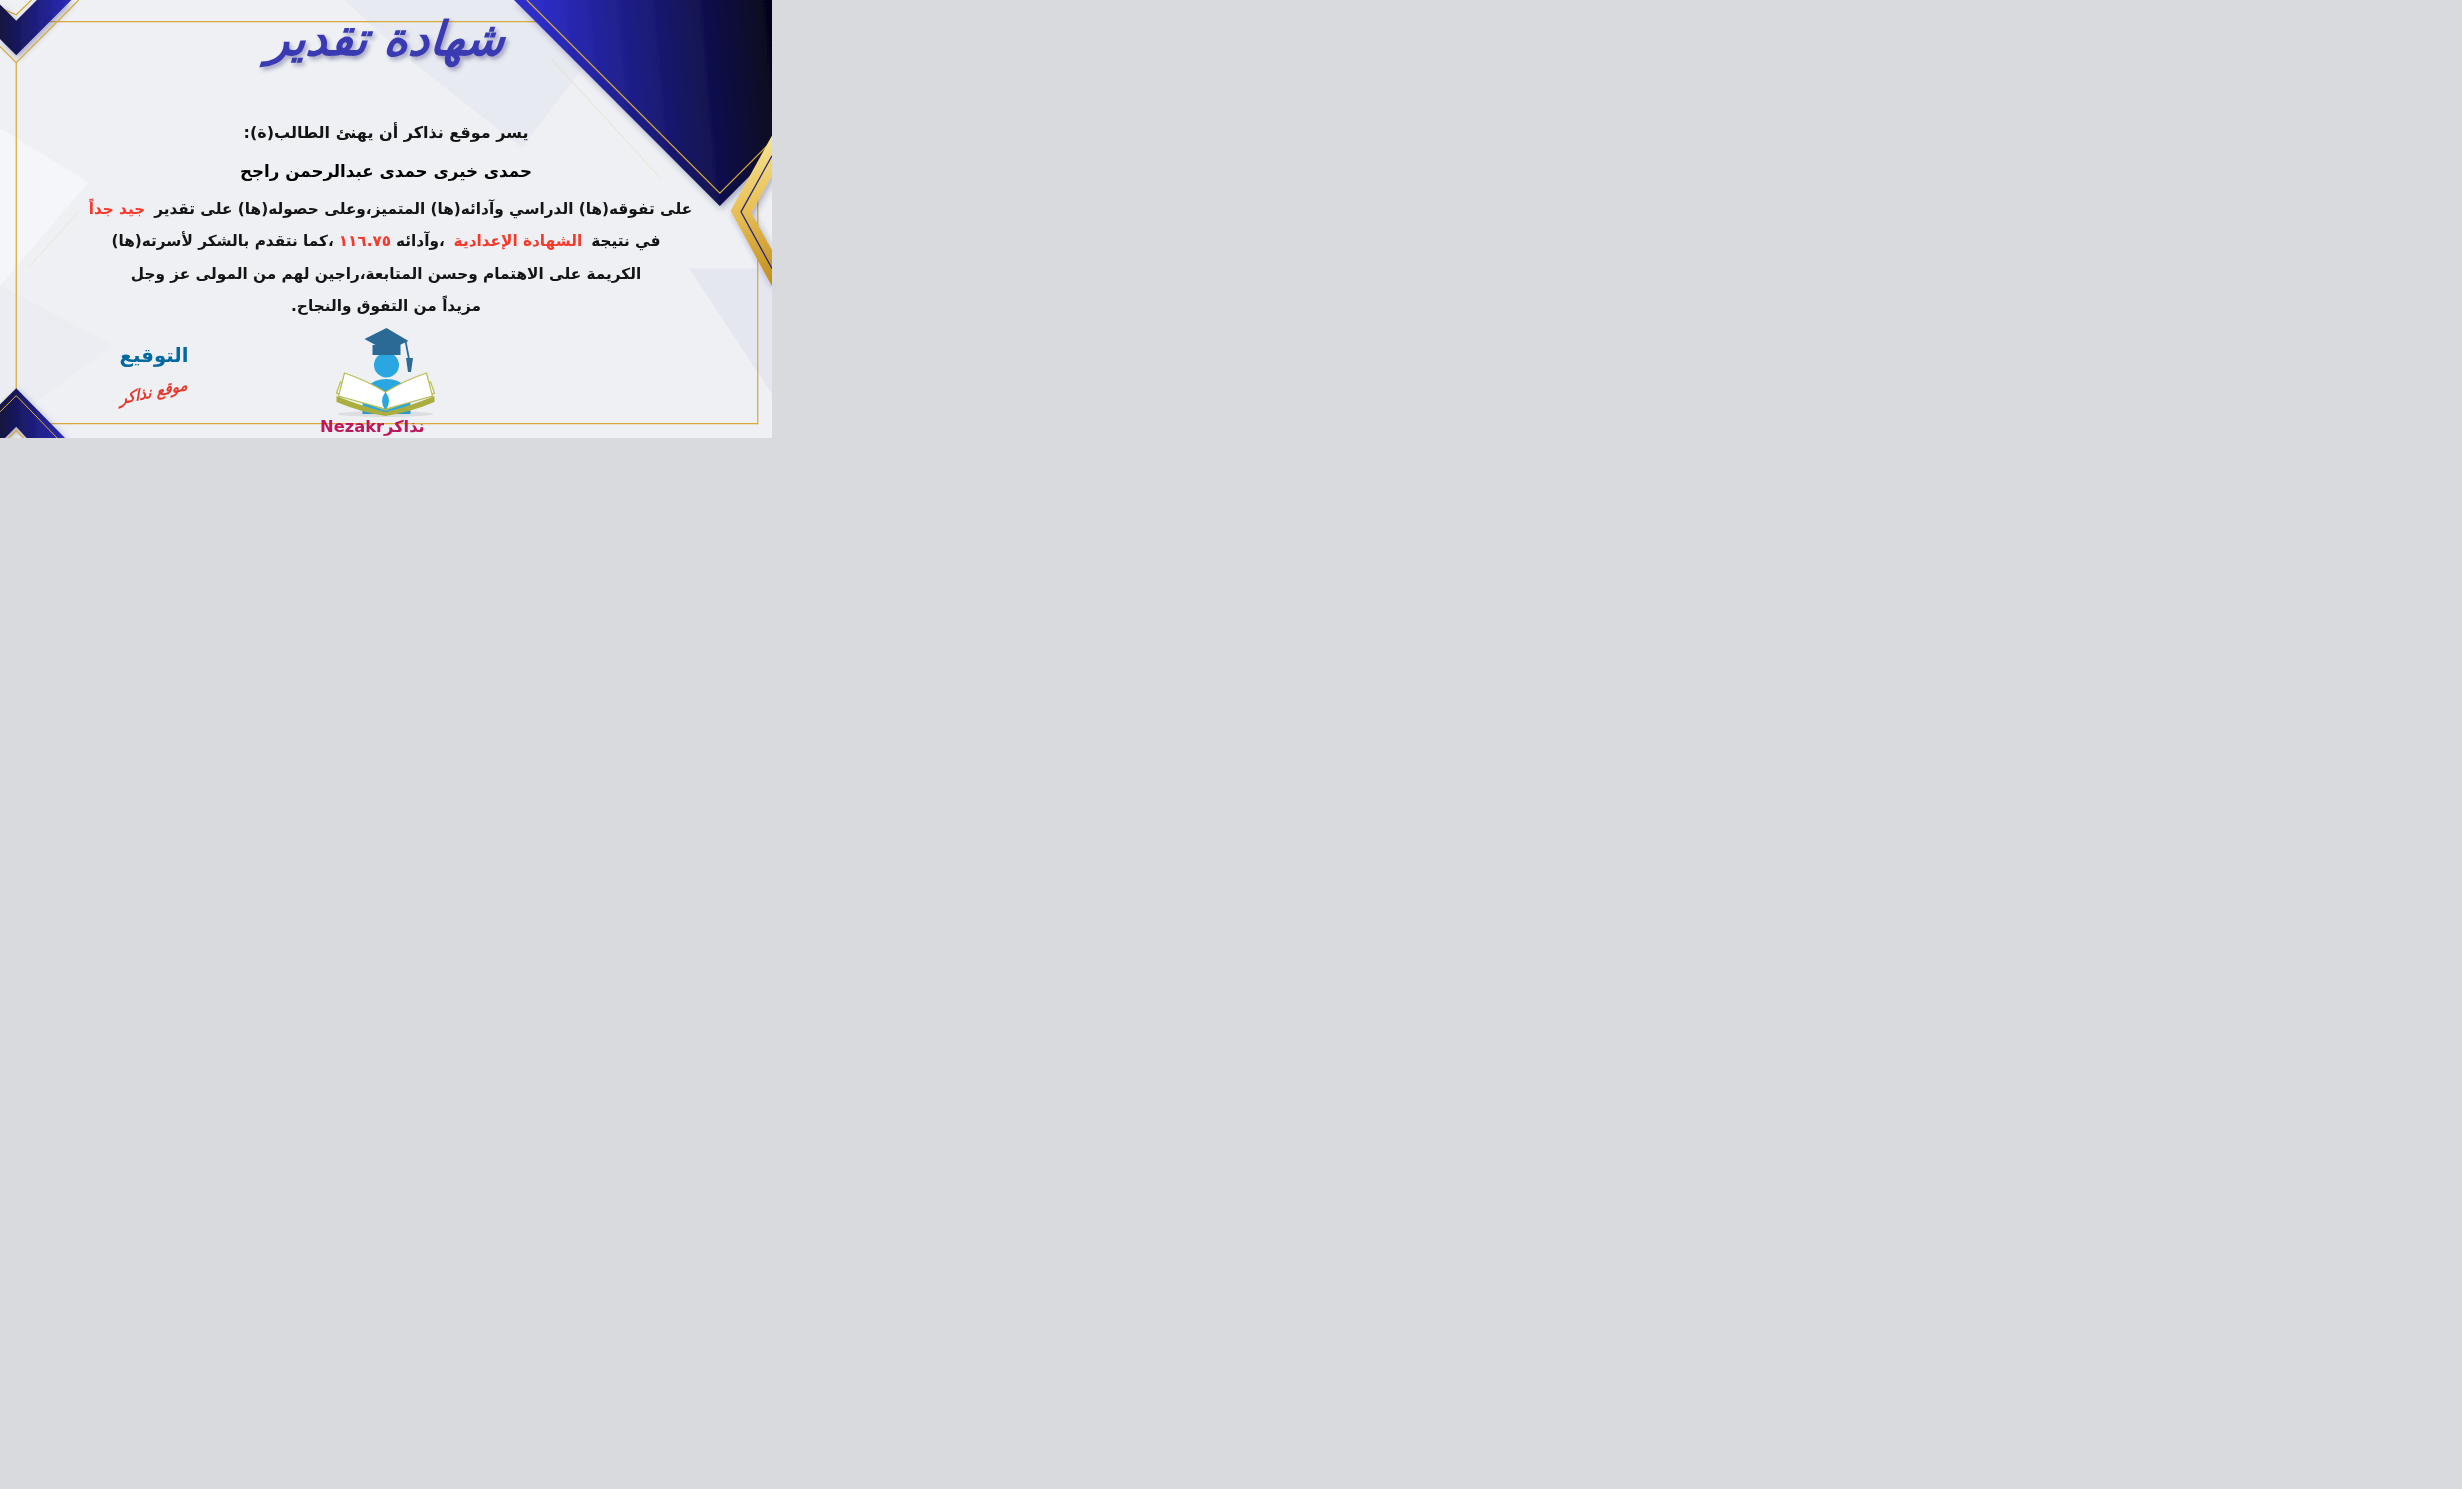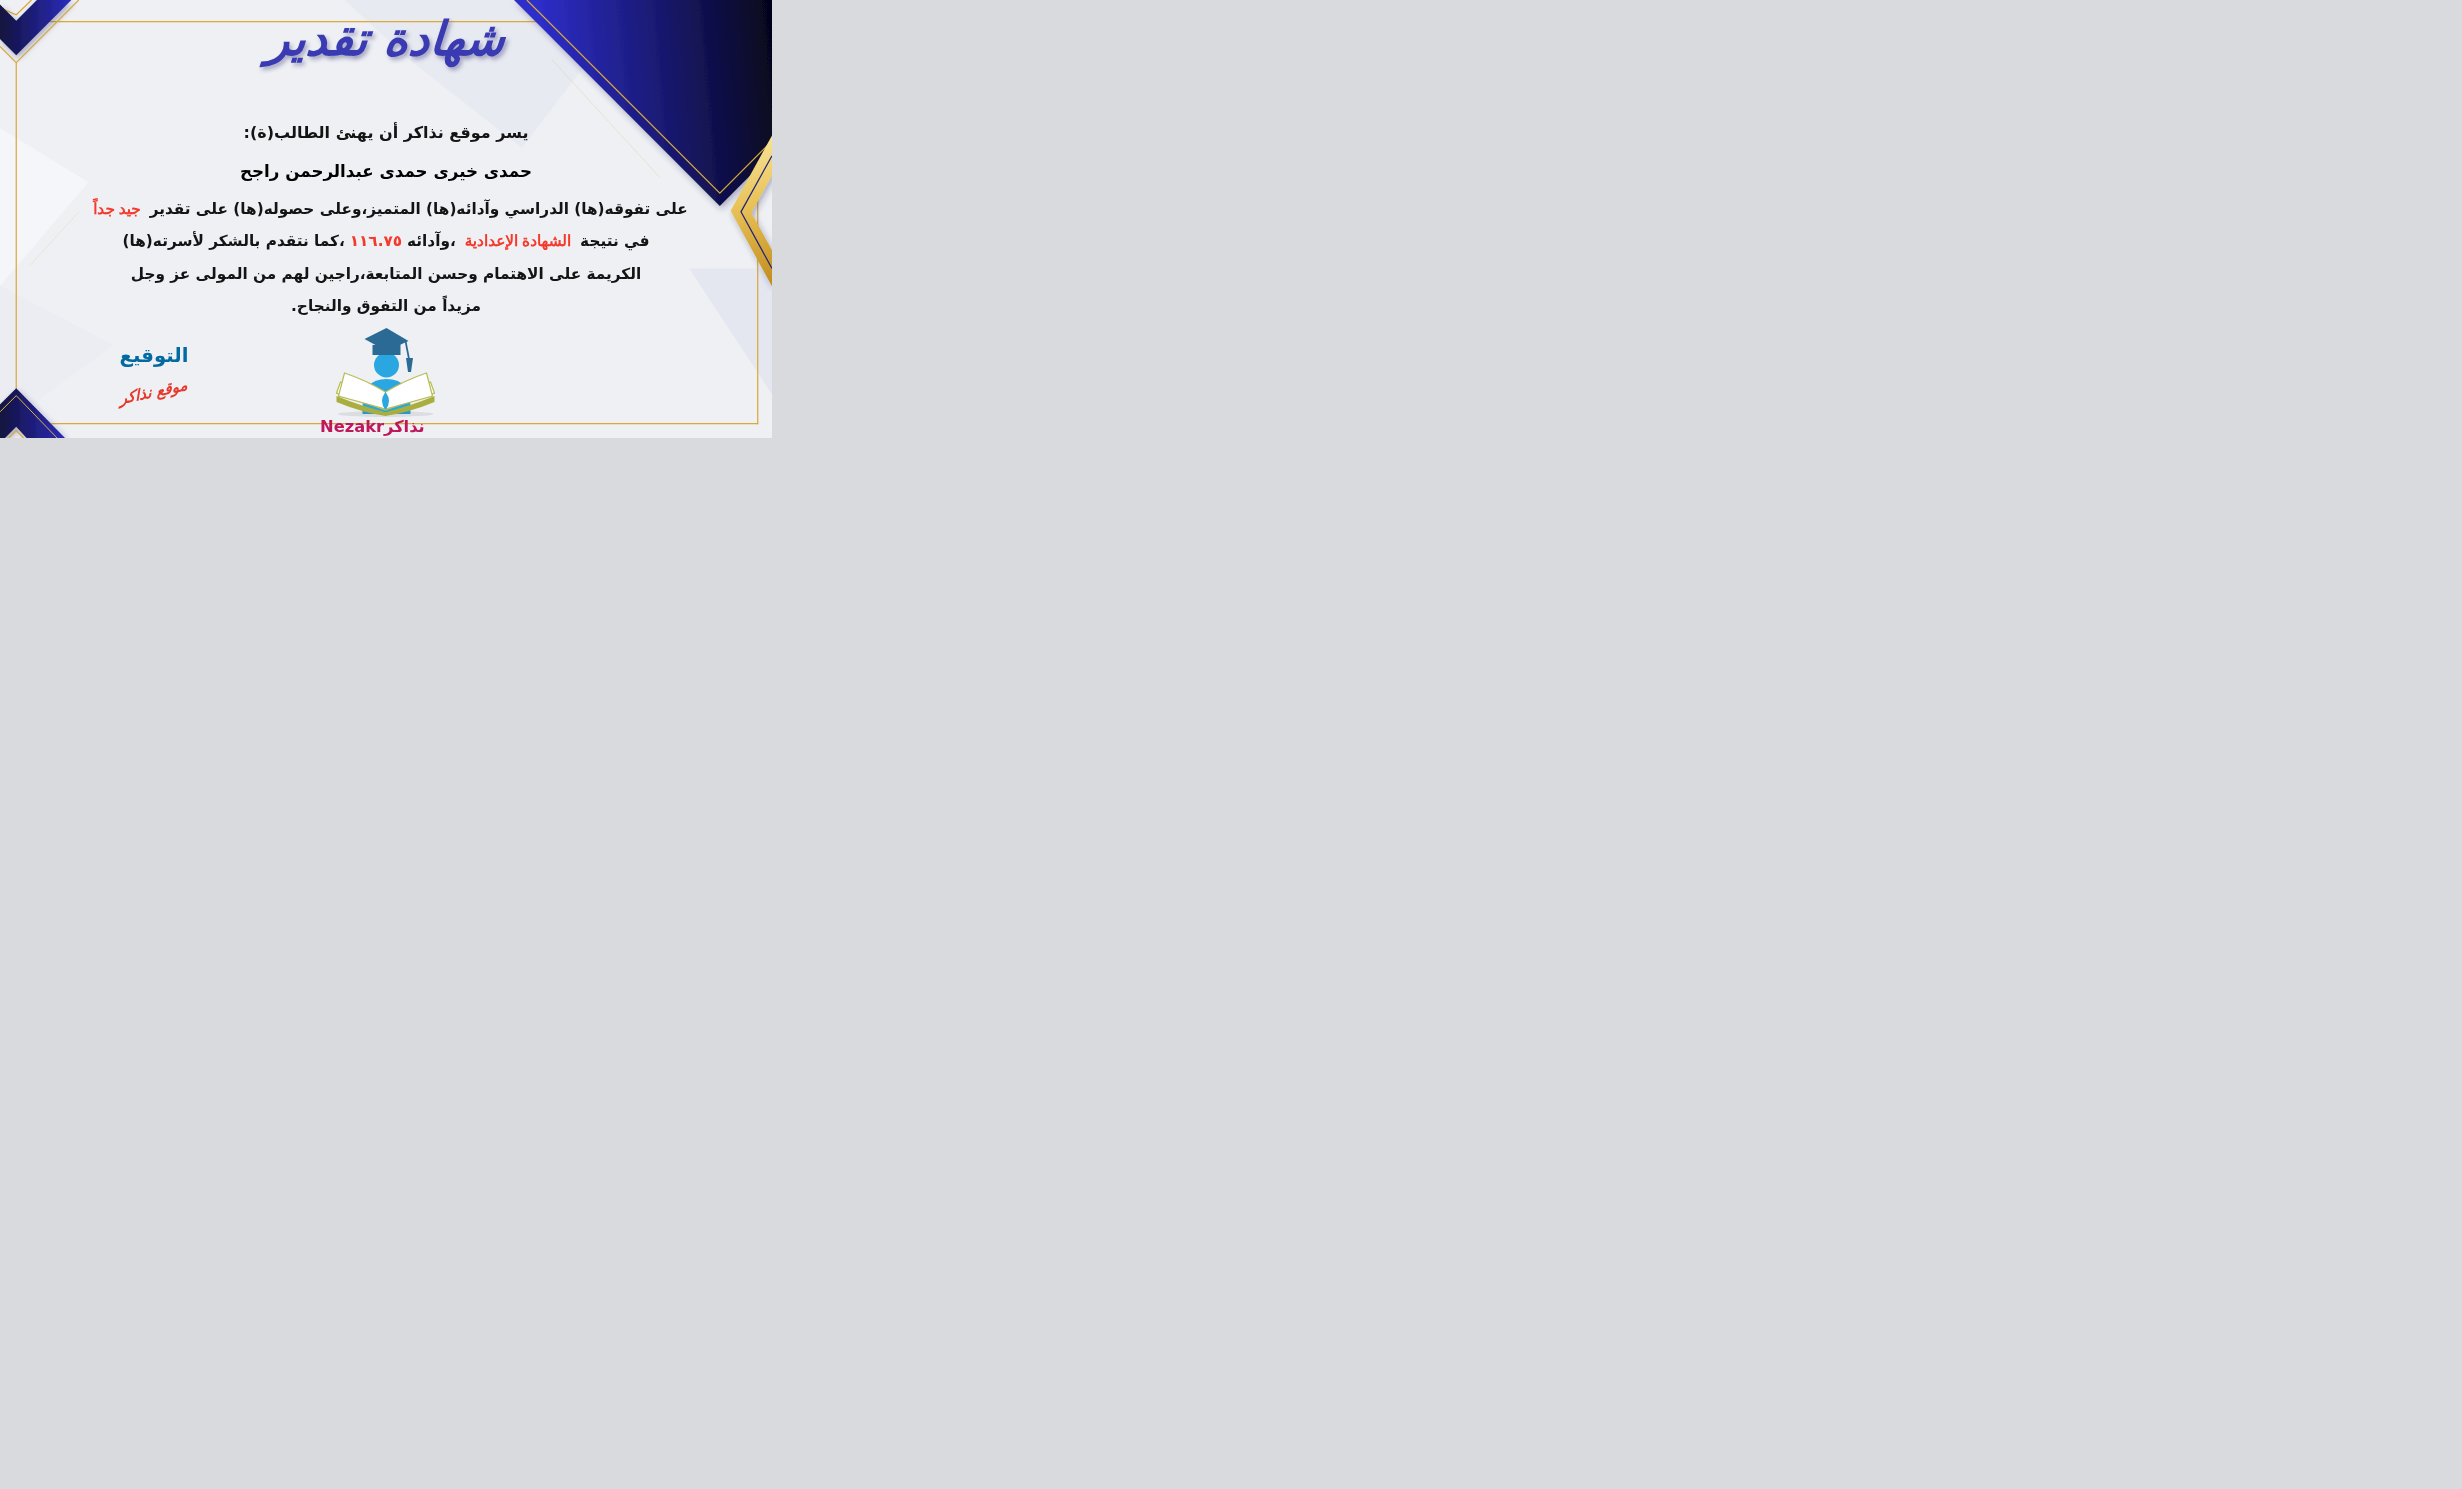--- a/index.html
+++ b/index.html
@@ -19,21 +19,21 @@
     position:absolute;left:19.7px;right:19.7px;text-align:center;direction:rtl;
     color:#141414;font-weight:700;letter-spacing:0;
   }
   .l1{top:123px;font-size:16px;}
   .name{top:161px;font-size:16.7px;color:#000000;}
   .l3{top:200px;font-size:15.3px;}
   .l4{top:232px;font-size:15.3px;}
   .l5{top:265px;font-size:15.3px;}
   .l6{top:297px;font-size:15.3px;text-align:center;}
   .red{color:#f5392b;}
-  .gap{margin:0 8.9px;font-family:Liberation Serif, serif;}
+  .gap{margin:0 8.9px;}
   .gap-sm{margin:0 4.9px;}
   .sig-label{
     position:absolute;left:112px;top:344px;width:84px;text-align:center;
     font-size:19.7px;font-weight:700;color:#0369a1;direction:rtl;
   }
   .sig-script{
     position:absolute;left:97px;top:383px;width:113px;text-align:center;
     font-size:15.3px;font-weight:700;font-style:italic;color:#e6392c;direction:rtl;
     transform:rotate(-12deg) skewX(-8deg);
   }

